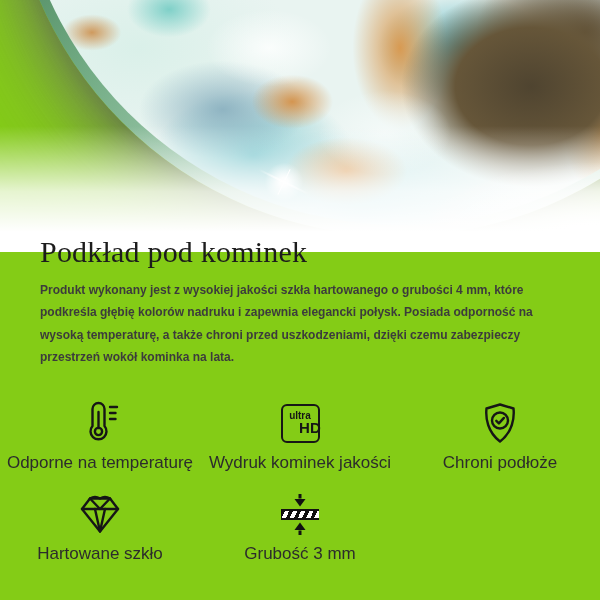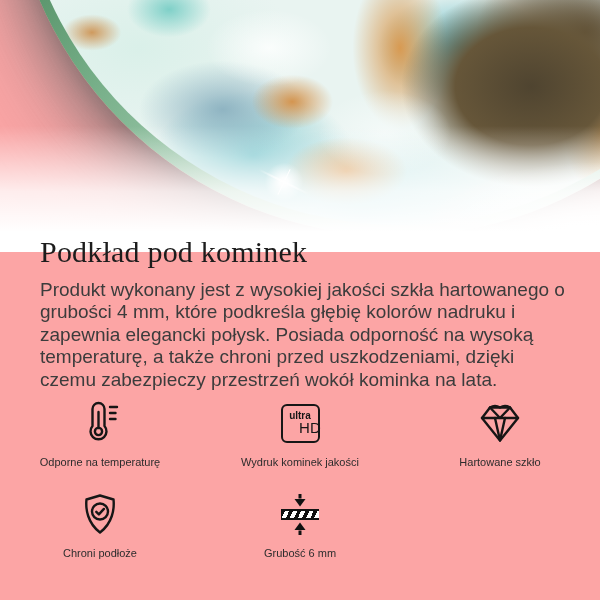--- a/index.html
+++ b/index.html
@@ -1,20 +1,20 @@
 <!DOCTYPE html>
 <html lang="pl"><head>
 <meta charset="utf-8">
 <style>
   html, body { margin: 0; padding: 0; background: #ffffff; }
   .page {
     position: relative;
     width: 600px;
     height: 600px;
-    background: #fca5a5;
+    background: #84cc16;
     overflow: hidden;
     font-family: "Liberation Sans", sans-serif;
     color: #1d1d1d;
   }
 
   
   .hero {
     position: absolute;
     top: 0; left: 0;
     width: 600px;
@@ -88,23 +88,24 @@
     font-family: "Liberation Serif", serif;
     font-weight: 400;
     font-size: 30px;
     line-height: 37px;
     color: #1c1c1c;
     letter-spacing: 0.2px;
   }
   .title span { display: block; }
   .description {
     margin: 9px 0 0 0;
-    font-size: 19px;
+    font-size: 12px;
     line-height: 22.4px;
     color: #3c3c3c;
+    font-weight: bold;
   }
 
   
   .features {
     position: absolute;
     top: 399px;
     left: 0;
     width: 600px;
     display: grid;
     grid-template-columns: repeat(3, 200px);
@@ -116,37 +117,37 @@
     align-items: center;
   }
   .icon-box {
     height: 48px;
     display: flex;
     align-items: center;
     justify-content: center;
     margin-bottom: 8px;
   }
   .feature-label {
-    font-size: 11px;
+    font-size: 17px;
     line-height: 15px;
     color: #2c2c2c;
   }
   .icon-stroke { stroke: #161616; fill: none; stroke-width: 2.4; stroke-linecap: round; stroke-linejoin: round; }
 
   .uhd {
     width: 39px; height: 39px;
     border: 2.6px solid #161616;
     border-radius: 6px;
     box-sizing: border-box;
     display: flex; flex-direction: column;
     align-items: center; justify-content: center;
     color: #161616;
   }
   .uhd-top { font-size: 10px; font-weight: 600; line-height: 10px; }
-  .uhd-bottom { font-size: 15px; font-weight: 400; line-height: 14px; letter-spacing: 0.3px; padding-left: 20px; }
+  .uhd-bottom { font-size: 15px; font-weight: 700; line-height: 14px; letter-spacing: 0.3px; padding-left: 20px; }
 
   .stripes {
     width: 42px; height: 36px;
     background: repeating-linear-gradient(135deg, #161616 0 3.6px, rgba(0,0,0,0) 3.6px 9px);
     clip-path: polygon(100% 0, 100% 100%, 0 100%);
   }
 
   .thickness { display: flex; flex-direction: column; align-items: center; }
   .thick-bar {
     width: 38px; height: 11px;
@@ -195,54 +196,54 @@
         <div class="uhd">
           <div class="uhd-top">ultra</div>
           <div class="uhd-bottom">HD</div>
         </div>
       </div>
       <div class="feature-label">Wydruk kominek jakości</div>
     </div>
 
     <div class="feature">
       <div class="icon-box">
+        <svg width="44" height="44" viewBox="0 0 44 44" aria-hidden="true">
+          <path class="icon-stroke" d="M22 3.5 L35.5 7.5 C36.5 17 34.5 31 22 40.5 C9.5 31 7.5 17 8.5 7.5 Z"></path>
+          <circle class="icon-stroke" cx="22" cy="19.5" r="8"></circle>
+          <path class="icon-stroke" d="M18.3 19.8 l2.6 2.6 l5 -5.5"></path>
+        </svg>
+      </div>
+      <div class="feature-label">Chroni podłoże</div>
+    </div>
+
+    <div class="feature">
+      <div class="icon-box">
         <svg width="46" height="42" viewBox="0 0 46 42" aria-hidden="true">
           <path class="icon-stroke" d="M5 16 L13 5.5 H33 L41 16 L23 38.5 Z"></path>
           <path class="icon-stroke" d="M5 16 H41" stroke-width="2"></path>
           <path class="icon-stroke" d="M13 5.5 L23 16 L33 5.5" stroke-width="2"></path>
           <path class="icon-stroke" d="M18 16 L23 38.5 L28 16" stroke-width="2"></path>
           <path class="icon-stroke" d="M13 5.5 Q18 2.5 23 5.5 Q28 2.5 33 5.5" stroke-width="2"></path>
         </svg>
       </div>
       <div class="feature-label">Hartowane szkło</div>
-    </div>
-
-    <div class="feature">
-      <div class="icon-box">
-        <svg width="44" height="44" viewBox="0 0 44 44" aria-hidden="true">
-          <path class="icon-stroke" d="M22 3.5 L35.5 7.5 C36.5 17 34.5 31 22 40.5 C9.5 31 7.5 17 8.5 7.5 Z"></path>
-          <circle class="icon-stroke" cx="22" cy="19.5" r="8"></circle>
-          <path class="icon-stroke" d="M18.3 19.8 l2.6 2.6 l5 -5.5"></path>
-        </svg>
-      </div>
-      <div class="feature-label">Chroni podłoże</div>
     </div>
 
 
     <div class="feature">
       <div class="icon-box">
         <div class="thickness">
           <svg width="14" height="13" viewBox="0 0 14 13" aria-hidden="true">
             <path d="M7 0 v4.5" stroke="#111111" stroke-width="3"></path>
             <path d="M1.5 5 h11 L7 12.5 Z" fill="#111111"></path>
           </svg>
           <div class="thick-bar"></div>
           <svg width="14" height="13" viewBox="0 0 14 13" style="transform:scaleY(-1)" aria-hidden="true">
             <path d="M7 0 v4.5" stroke="#111111" stroke-width="3"></path>
             <path d="M1.5 5 h11 L7 12.5 Z" fill="#111111"></path>
           </svg>
         </div>
       </div>
-      <div class="feature-label">Grubość 6 mm</div>
+      <div class="feature-label">Grubość 3 mm</div>
     </div>
 
   </div>
 </div>
 
 </body></html>

